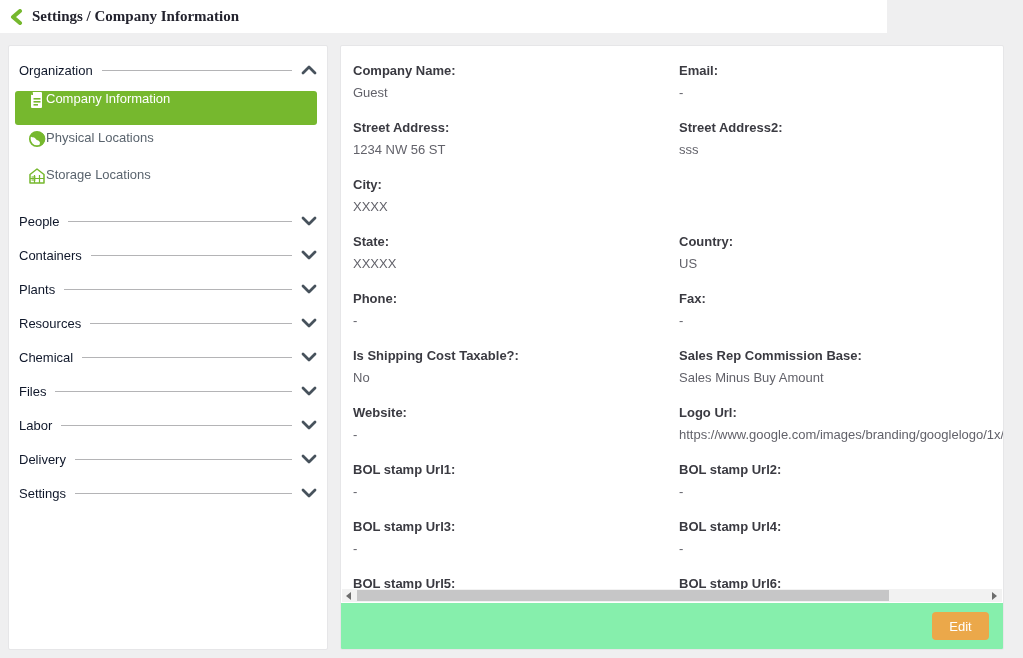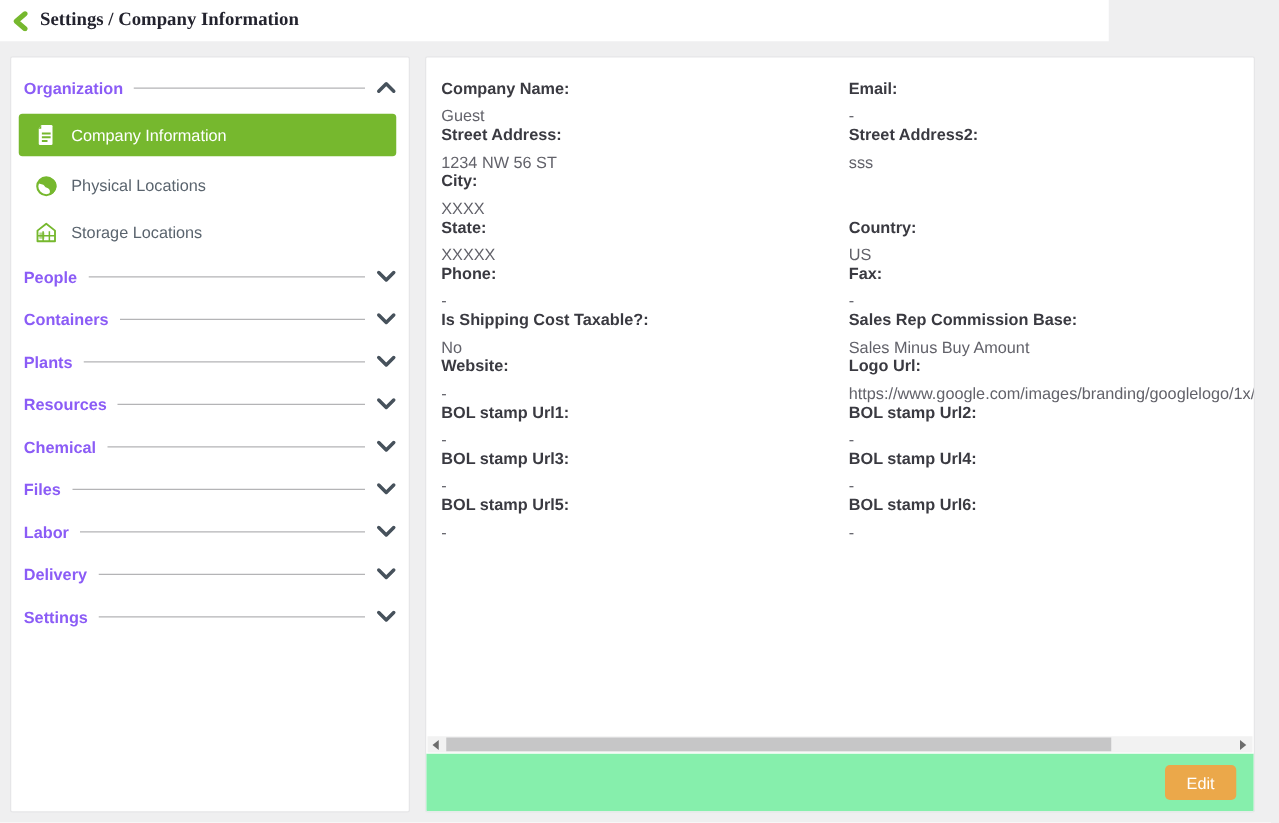--- a/index.html
+++ b/index.html
@@ -11,31 +11,31 @@
   .back-ic { width:14px; height:16px; margin-left:9px; cursor:pointer; }
   .crumb { font-family:"Liberation Serif","DejaVu Serif",serif; font-weight:bold; font-size:15px; color:#23232e; margin-left:9px; }
 
   
   .card { position:absolute; top:45px; background:#ffffff; border:1px solid #e6e6e8; border-radius:2px; }
   .sidebar { left:8px; width:320px; height:605px; padding:8px 10px; }
   .main { left:340px; width:664px; height:605px; overflow:hidden; }
 
   
   .sec { display:flex; align-items:center; height:32px; cursor:pointer; }
-  .sec-label { font-size:13px; font-weight:bold; color:#8b5cf6; white-space:nowrap;text-align:right; }
+  .sec-label { font-size:13px; font-weight:normal; color:#0f172a; white-space:nowrap;text-align:right; }
   .sec-line { flex:1; height:1px; background:#b4b4b6; margin:0 9px 0 9px; }
   .chev { width:16px; height:10px; flex:0 0 16px; }
   .collapsed-list .sec { height:34px; }
 
-  .item { display:flex; align-items:center; gap:11px; height:37px; padding-left:9px; color:#5a646e; font-size:13px; cursor:pointer; }
+  .item { display:flex; align-items:flex-start; height:37px; padding-left:9px; color:#5a646e; font-size:13px; cursor:pointer; }
   .item.selected { background:#76b82e; color:#ffffff; border-radius:3px; height:34px; margin:5px 0 5px -4px; padding-left:13px; }
   .item .ic { width:18px; height:18px; flex:0 0 18px; }
 
   
-  .fields { padding:17px 0 0 12px; display:grid; grid-template-columns:326px 1fr; }
+  .fields { padding:17px 0 0 12px; display:grid; grid-template-columns:326px 1fr; row-gap:20px; }
   .flabel { font-size:13px; font-weight:bold; color:#3a3a41; margin-bottom:7px; }
   .fvalue { font-size:13px; color:#62626a; white-space:nowrap; overflow:hidden; min-height:15px; }
 
   
   .hscroll { position:absolute; left:1px; right:1px; bottom:47px; height:13px; background:#f2f2f2; }
   .hthumb { position:absolute; left:15px; top:1px; width:532px; height:11px; background:#c6c6c7; cursor:grab; }
   .harrow { position:absolute; top:3px; width:0; height:0; border-top:4px solid transparent; border-bottom:4px solid transparent; cursor:pointer; }
   .harrow.left  { left:4px;  border-right:5px solid #6d6d6d; }
   .harrow.right { right:5px; border-left:5px solid #6d6d6d; }
 

